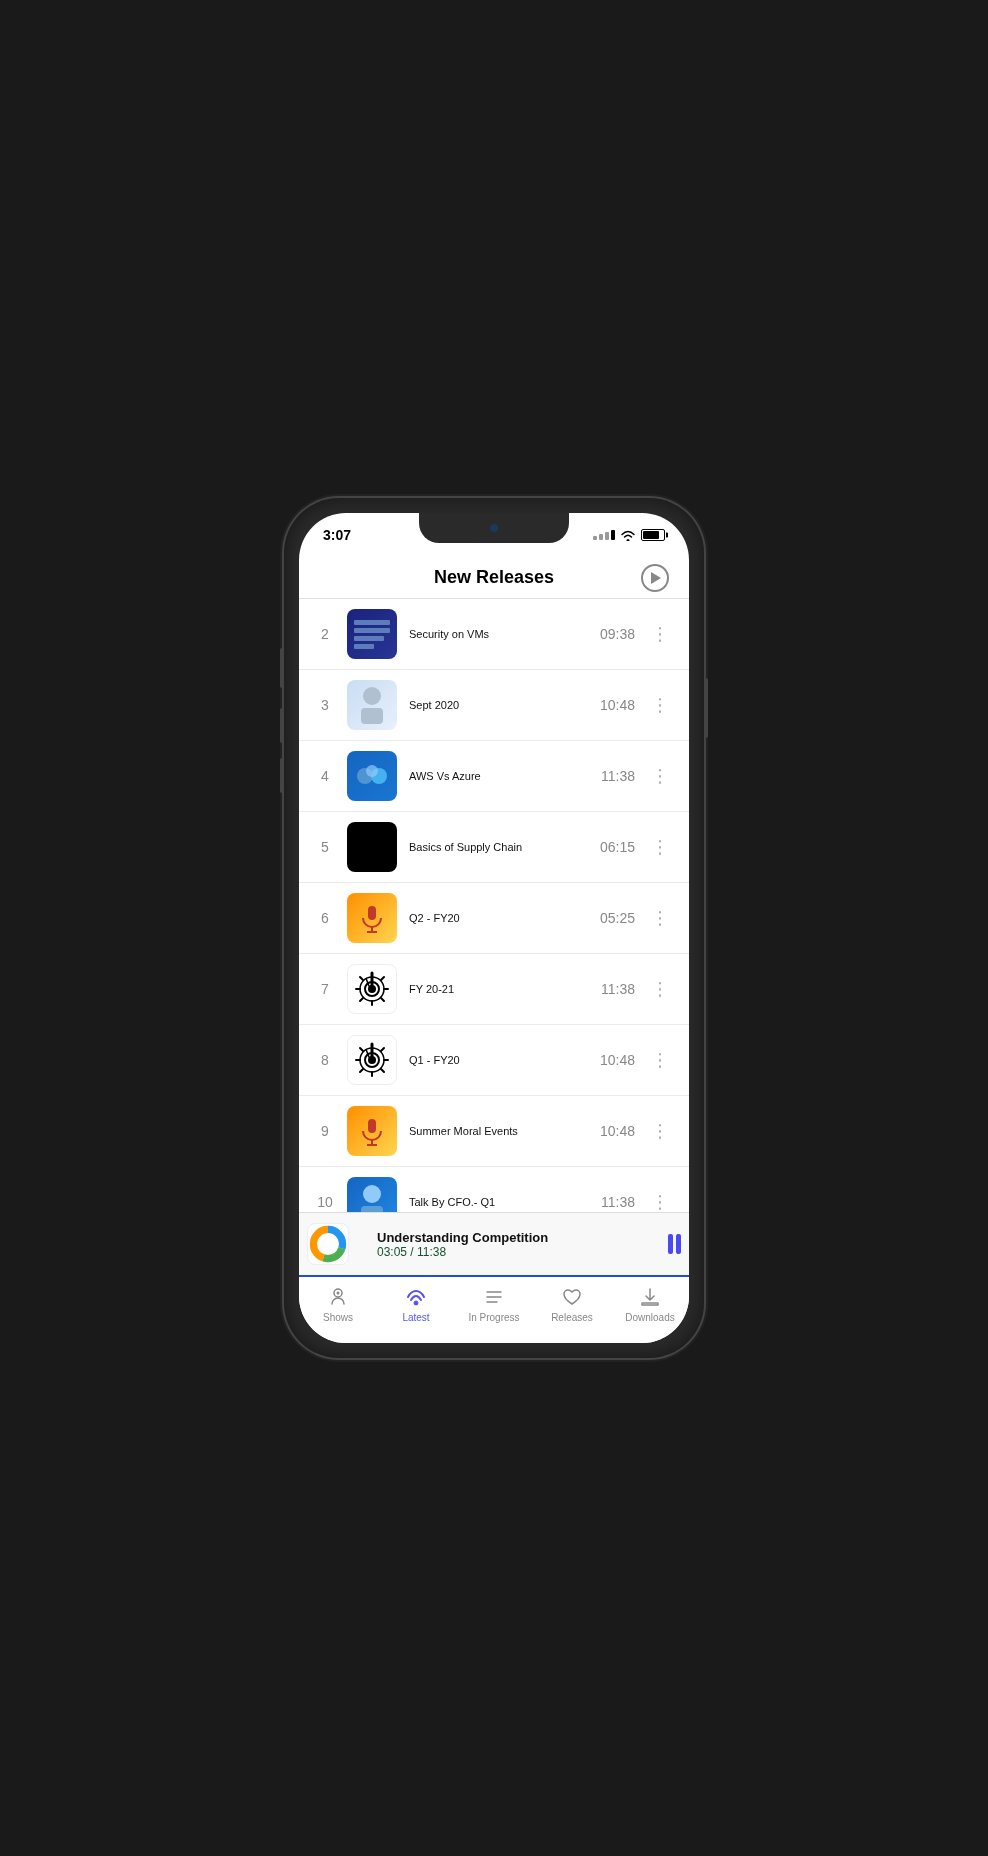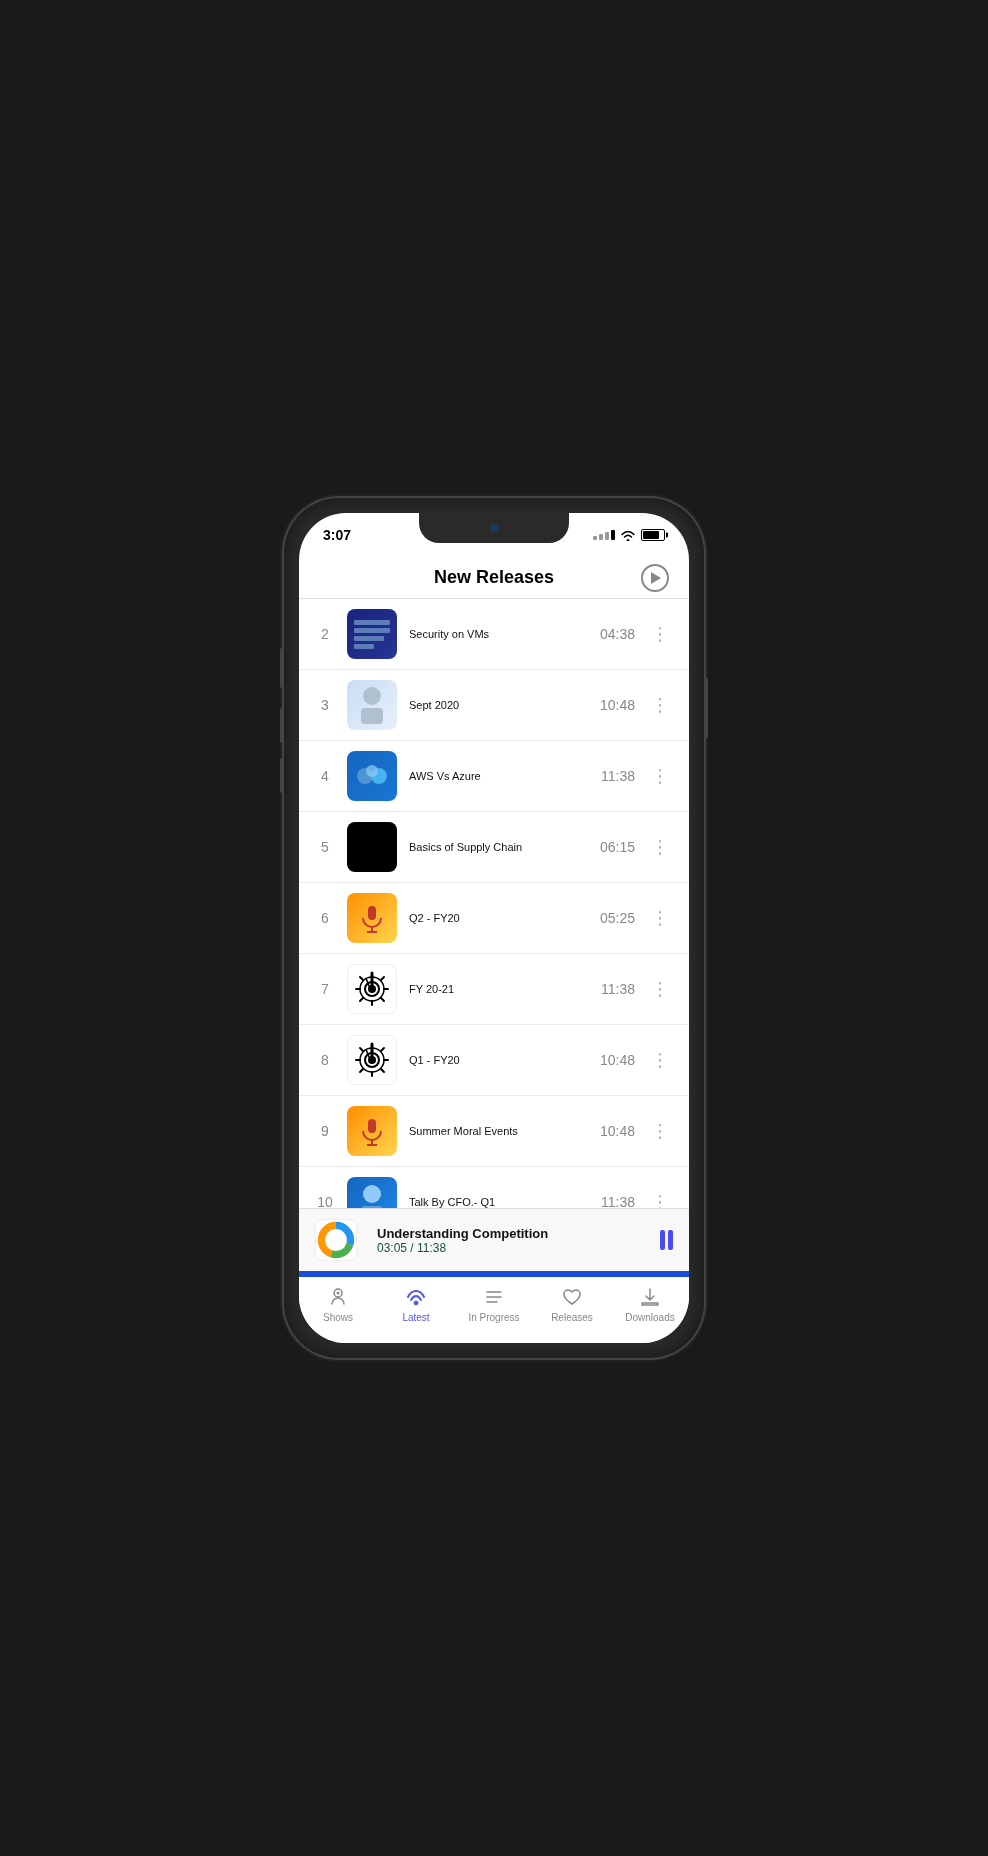--- a/index.html
+++ b/index.html
@@ -262,24 +262,24 @@
     .thumb-podcast {
       background: #fff5e6;
       display: flex;
       align-items: center;
       justify-content: center;
     }
     
     .now-playing {
       background: #f8f8f8;
       border-top: 1px solid #ddd;
-      padding: 10px 16px;
-      display: flex;
-      align-items: center;
-      gap: 20px;
+      padding: 10px 8px;
+      display: flex;
+      align-items: center;
+      gap: 28px;
     }
     .now-playing-thumb {
       width: 42px;
       height: 42px;
       border-radius: 8px;
       flex-shrink: 0;
       overflow: hidden;
     }
     .now-playing-info {
       flex: 1;
@@ -300,21 +300,21 @@
     }
     .pause-bar {
       width: 5px;
       height: 20px;
       background: #4a4af5;
       border-radius: 2px;
     }
     
     .tab-bar {
       background: #fff;
-      border-top: 6px solid #1d4ed8;
+      border-top: 2px solid #1d4ed8;
       display: flex;
       align-items: center;
       justify-content: space-around;
       padding: 8px 0 20px;
     }
     .tab-item {
       display: flex;
       flex-direction: column;
       align-items: center;
       gap: 3px;
@@ -387,21 +387,21 @@
           <span class="item-number">2</span>
           <div class="item-thumb thumb-server">
             <div class="rack-lines">
               <div class="rack-line"></div>
               <div class="rack-line"></div>
               <div class="rack-line" style="width:30px"></div>
               <div class="rack-line" style="width:20px"></div>
             </div>
           </div>
           <span class="item-title">Security on VMs</span>
-          <span class="item-duration">04:38</span>
+          <span class="item-duration">09:38</span>
           <span class="item-more">⋮</span>
         </div>
 
         <div class="list-item">
           <span class="item-number">3</span>
           <div class="item-thumb" style="background: linear-gradient(135deg,#c8ddf5,#e8f0fb); display:flex; align-items:center; justify-content:center;">
             <svg width="32" height="38" viewBox="0 0 32 38">
               <circle cx="16" cy="10" r="9" fill="#b0c0d0"></circle>
               <rect x="5" y="22" width="22" height="16" rx="4" fill="#b0c0d0"></rect>
             </svg>

